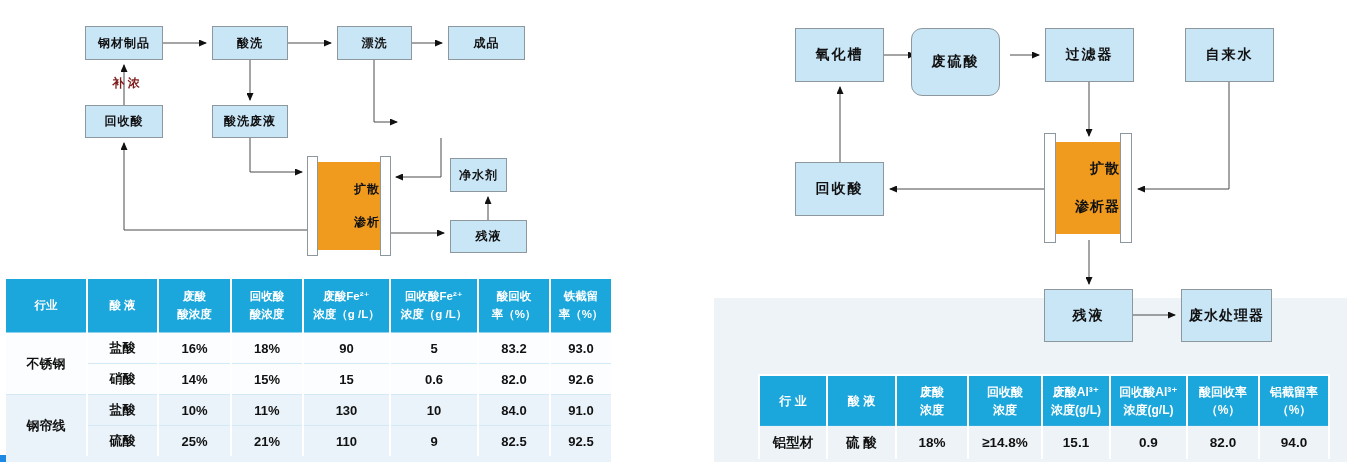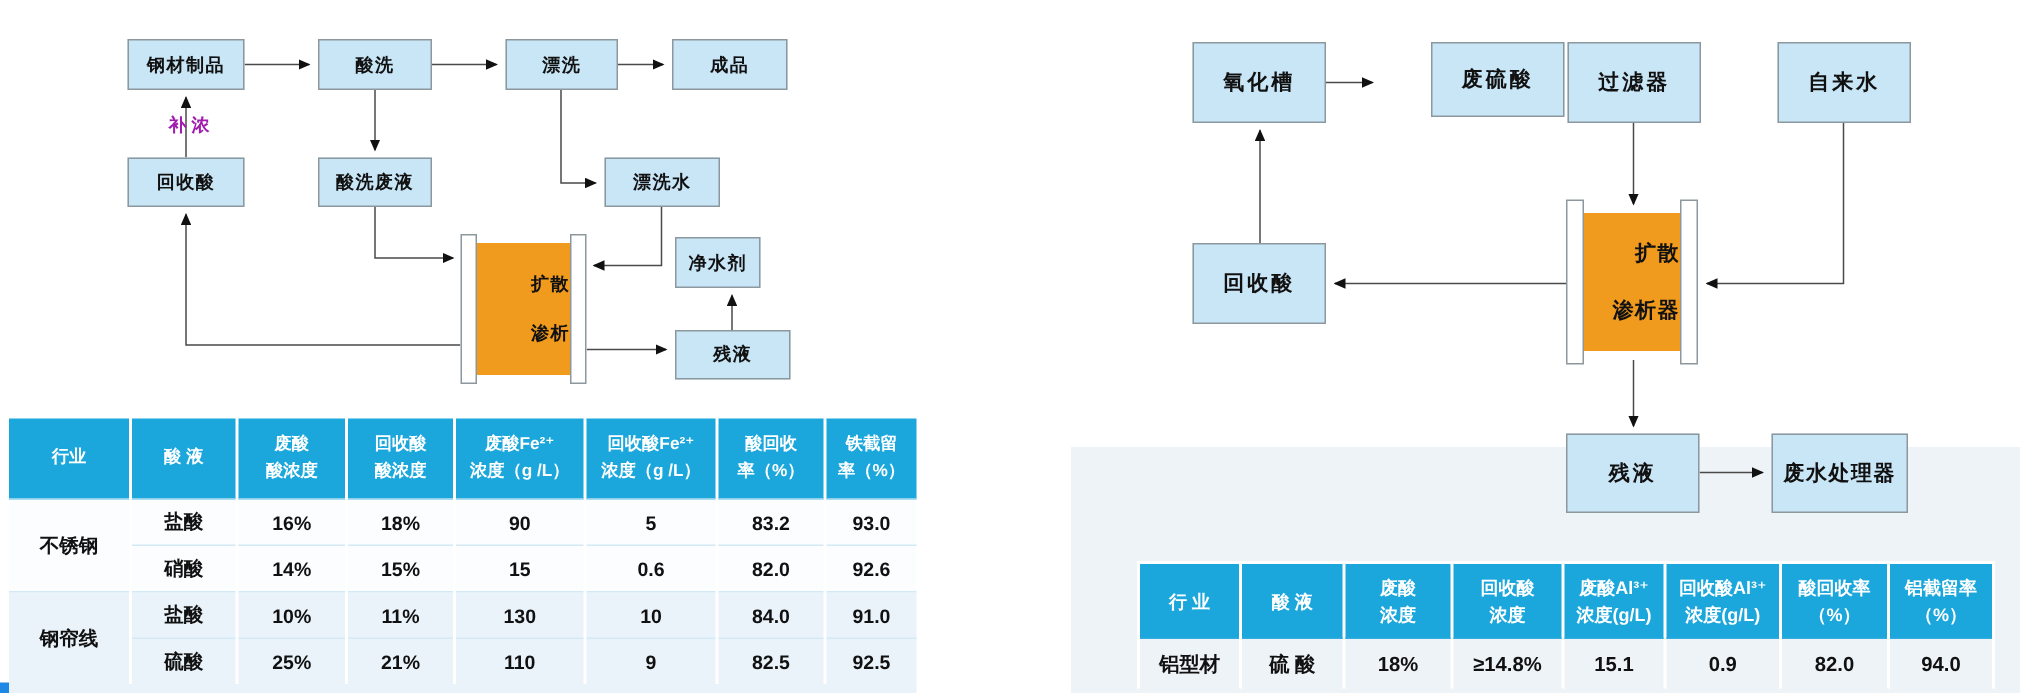--- a/index.html
+++ b/index.html
@@ -16,21 +16,21 @@
   .fn-l{font-size:12px;letter-spacing:1px;}
   .fn-r{font-size:14px;letter-spacing:2px;}
 
   
   .bar{position:absolute;background:#ffffff;border:1px solid #8d979e;box-sizing:border-box;z-index:3;}
   .dlz{position:absolute;background:#f09a1e;display:flex;flex-direction:column;align-items:flex-end;
        justify-content:center;color:#111;font-weight:bold;z-index:3;box-sizing:border-box;}
   .dlz-l{font-size:12px;gap:16px;letter-spacing:1px;}
   .dlz-r{font-size:14px;gap:20px;letter-spacing:1px;}
 
-  .flabel{position:absolute;z-index:4;font-size:12px;font-weight:bold;color:#a21caf;text-align:center;}
+  .flabel{position:absolute;z-index:4;font-size:12px;font-weight:bold;color:#7f1d1d;text-align:center;}
 
   svg.wires{position:absolute;left:0;top:0;z-index:2;}
 
   
   table.tbl{position:absolute;border-collapse:collapse;table-layout:fixed;z-index:3;}
   .tbl th{background:#1ba7db;color:#fff;font-weight:bold;text-align:center;vertical-align:middle;
           white-space:pre-line;border:2px solid #ffffff;border-bottom:1px solid #8fd0ec;
           padding:2px 0;line-height:1.5;}
   .tbl td{text-align:center;vertical-align:middle;color:#111;
           border-left:2px solid #ffffff;border-right:2px solid #ffffff;
@@ -84,35 +84,34 @@
       <line x1="1133" y1="315" x2="1175" y2="315" marker-end="url(#arr)"></line>
     </g>
   </svg>
 
   <div class="fn fn-l" style="left:85px;top:26px;width:78px;height:34px;">钢材制品</div>
   <div class="fn fn-l" style="left:212px;top:26px;width:76px;height:34px;">酸洗</div>
   <div class="fn fn-l" style="left:337px;top:26px;width:75px;height:34px;">漂洗</div>
   <div class="fn fn-l" style="left:448px;top:26px;width:77px;height:34px;">成品</div>
   <div class="fn fn-l" style="left:85px;top:105px;width:78px;height:33px;">回收酸</div>
   <div class="fn fn-l" style="left:212px;top:105px;width:76px;height:33px;">酸洗废液</div>
-  <div class="fn fn-l" style="left:403px;top:105px;width:77px;height:33px;">漂洗水</div>
   <div class="fn fn-l" style="left:450px;top:158px;width:57px;height:34px;">净水剂</div>
   <div class="fn fn-l" style="left:450px;top:220px;width:77px;height:33px;">残液</div>
 
   <div class="flabel" style="left:100px;top:75px;width:52px;">补 浓</div>
 
   <div class="bar" style="left:307px;top:156px;width:11px;height:100px;"></div>
   <div class="dlz dlz-l" style="left:318px;top:162px;width:62px;height:88px;">
     <span>扩散</span>
     <span>渗析</span>
   </div>
   <div class="bar" style="left:380px;top:156px;width:11px;height:100px;"></div>
 
   <div class="fn fn-r" style="left:795px;top:28px;width:89px;height:54px;">氧化槽</div>
-  <div class="fn fn-r" style="left:954px;top:28px;width:89px;height:50px;">废硫酸</div>
+  <div class="fn fn-r" style="left:911px;top:28px;width:89px;height:68px;border-radius:11px;">废硫酸</div>
   <div class="fn fn-r" style="left:1045px;top:28px;width:89px;height:54px;">过滤器</div>
   <div class="fn fn-r" style="left:1185px;top:28px;width:89px;height:54px;">自来水</div>
   <div class="fn fn-r" style="left:795px;top:162px;width:89px;height:54px;">回收酸</div>
   <div class="fn fn-r" style="left:1044px;top:289px;width:89px;height:53px;">残液</div>
   <div class="fn fn-r" style="left:1181px;top:289px;width:91px;height:53px;letter-spacing:1px;">废水处理器</div>
 
   <div class="bar" style="left:1044px;top:133px;width:12px;height:110px;"></div>
   <div class="dlz dlz-r" style="left:1056px;top:142px;width:64px;height:92px;">
     <span>扩散</span>
     <span>渗析器</span>

